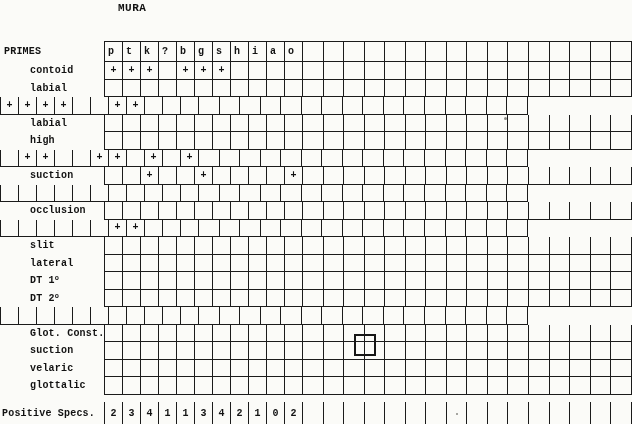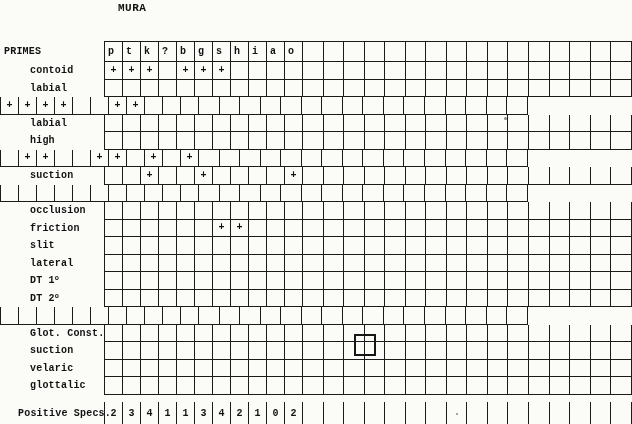--- a/index.html
+++ b/index.html
@@ -25,21 +25,21 @@
   .cells { display:flex; border-left:1px solid var(--ink); }
   .row.header .cells { border-top:1px solid var(--ink); }
   .cell {
     flex:0 0 auto; box-sizing:border-box; height:17.5px;
     border-right:1px solid var(--ink); border-bottom:1px solid var(--ink);
     display:flex; align-items:center; justify-content:center;
     font-size:10px; font-weight:700;
   }
   .row.header .cell { height:20px; justify-content:flex-start; padding-left:3px; }
   .footrow { position:absolute; left:0; top:402px; height:22px; display:flex; }
-  .footrow .rlabel { padding-left:18px;text-align:center; }
+  .footrow .rlabel { padding-left:2px;text-align:center; }
   .fcells { display:flex; border-left:1px solid var(--ink); }
   .fcell {
     flex:0 0 auto; box-sizing:border-box; height:22px;
     border-right:1px solid var(--ink);
     display:flex; align-items:center; justify-content:center;
     font-size:10px; font-weight:700;
   }
   .artifact {
     position:absolute; left:354px; top:334px; width:22px; height:22px;
     border:2px solid #161616; box-sizing:border-box; pointer-events:none;
@@ -379,23 +379,20 @@
           <div class="cell" style="width: 20.56px;"></div>
           <div class="cell" style="width: 20.56px;"></div>
           <div class="cell" style="width: 20.56px;"></div>
           <div class="cell" style="width: 20.56px;"></div>
           <div class="cell" style="width: 20.56px;"></div>
           <div class="cell" style="width: 20.56px;"></div>
           <div class="cell" style="width: 20.56px;"></div>
         </div>
       </div>
       <div class="row">
-        <div class="rlabel">
-          <span>friction</span>
-        </div>
         <div class="cells">
           <div class="cell" style="width: 18px;"></div>
           <div class="cell" style="width: 18px;"></div>
           <div class="cell" style="width: 18px;"></div>
           <div class="cell" style="width: 18px;"></div>
           <div class="cell" style="width: 18px;"></div>
           <div class="cell" style="width: 18px;"></div>
           <div class="cell" style="width: 18px;">+</div>
           <div class="cell" style="width: 18px;">+</div>
           <div class="cell" style="width: 18px;"></div>

